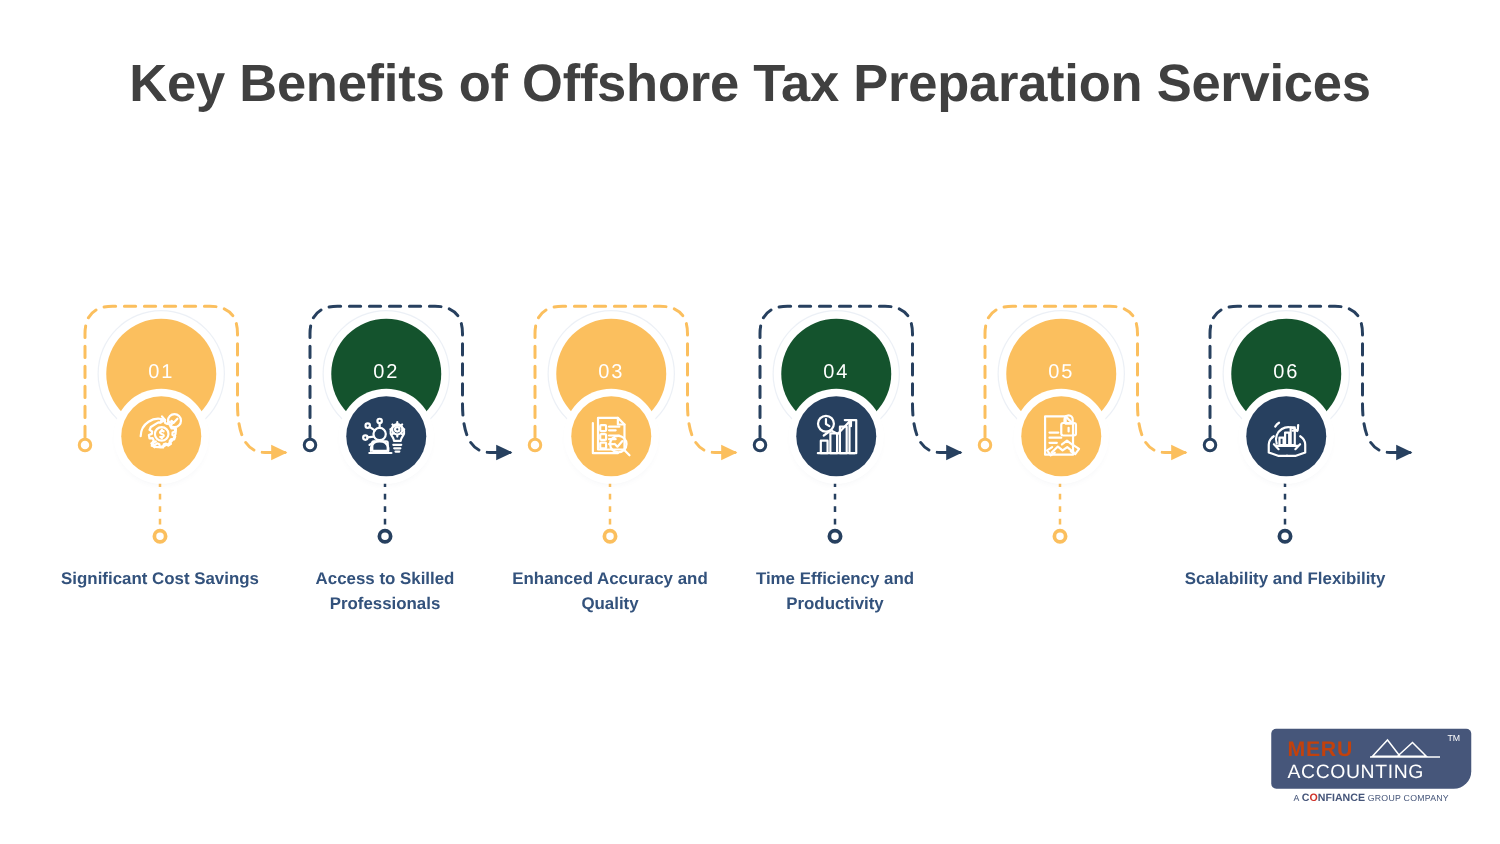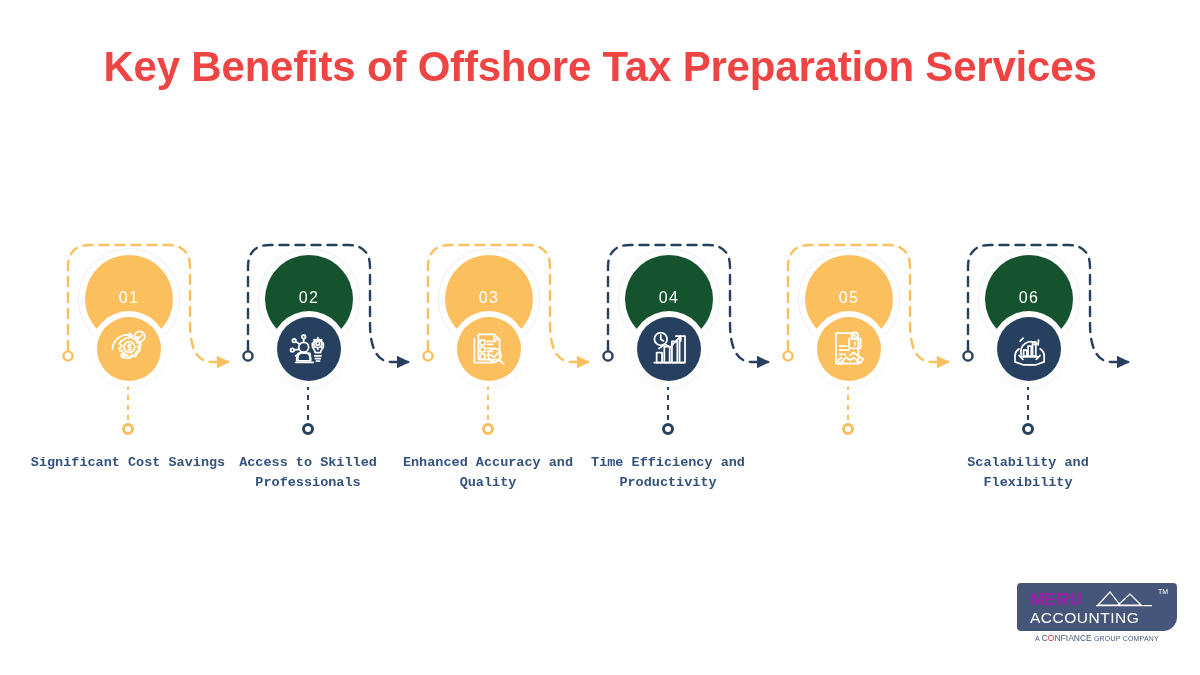--- a/index.html
+++ b/index.html
@@ -24,21 +24,21 @@
     width: 1200px;
     text-align: center;
   }
   #page-title {
     margin: 0;
     font-family: "Liberation Sans", sans-serif;
     font-size: 42px;
     line-height: 1.28;
     font-weight: 700;
     letter-spacing: -0.2px;
-    color: #ef4444;
+    color: #404040;
     padding: 0 64px;
     text-align: center;
   }
 
   
   #timeline {
     position: absolute;
     left: 0;
     top: 225px;
     width: 1200px;
@@ -137,21 +137,21 @@
   .step-label {
     position: absolute;
     left: -10px;
     top: 228px;
     width: 200px;
     text-align: center;
     font-size: 13.5px;
     line-height: 1.45;
     font-weight: 700;
     color: #33527c;
-    font-family: Liberation Mono, monospace;
+    font-family: Liberation Sans, sans-serif;
   }
 
   
   #logo {
     position: absolute;
     left: 1017px;
     top: 583px;
     width: 160px;
     height: 60px;
   }
@@ -164,21 +164,21 @@
     background: #46567a;
     border-radius: 4px 4px 14px 4px;
   }
   #logo-meru {
     position: absolute;
     left: 13px;
     top: 7px;
     font-size: 17px;
     font-weight: 700;
     letter-spacing: 0.6px;
-    color: #a21caf;
+    color: #c2410c;
     font-family: "Liberation Sans", sans-serif;
   }
   #logo-accounting {
     position: absolute;
     left: 13px;
     top: 26px;
     font-size: 15.5px;
     font-weight: 400;
     letter-spacing: 0.5px;
     color: #ffffff;
@@ -202,21 +202,21 @@
     left: 0;
     top: 50px;
     width: 160px;
     text-align: center;
     font-size: 7px;
     letter-spacing: 0.2px;
     color: #46567a;
     font-family: "Liberation Sans", sans-serif;
     white-space: nowrap;
   }
-  #logo-tagline .cf { font-weight: 400; font-size: 8.5px; letter-spacing: 0; text-align: right; }
+  #logo-tagline .cf { font-weight: 700; font-size: 8.5px; letter-spacing: 0; text-align: right; }
   #logo-tagline .cf-o { color: #d0342c; }
 </style>
 </head>
 <body>
 
 <div id="title-block">
   <h1 id="page-title">Key Benefits of Offshore Tax Preparation Services</h1>
 </div>
 
 <div id="timeline">

